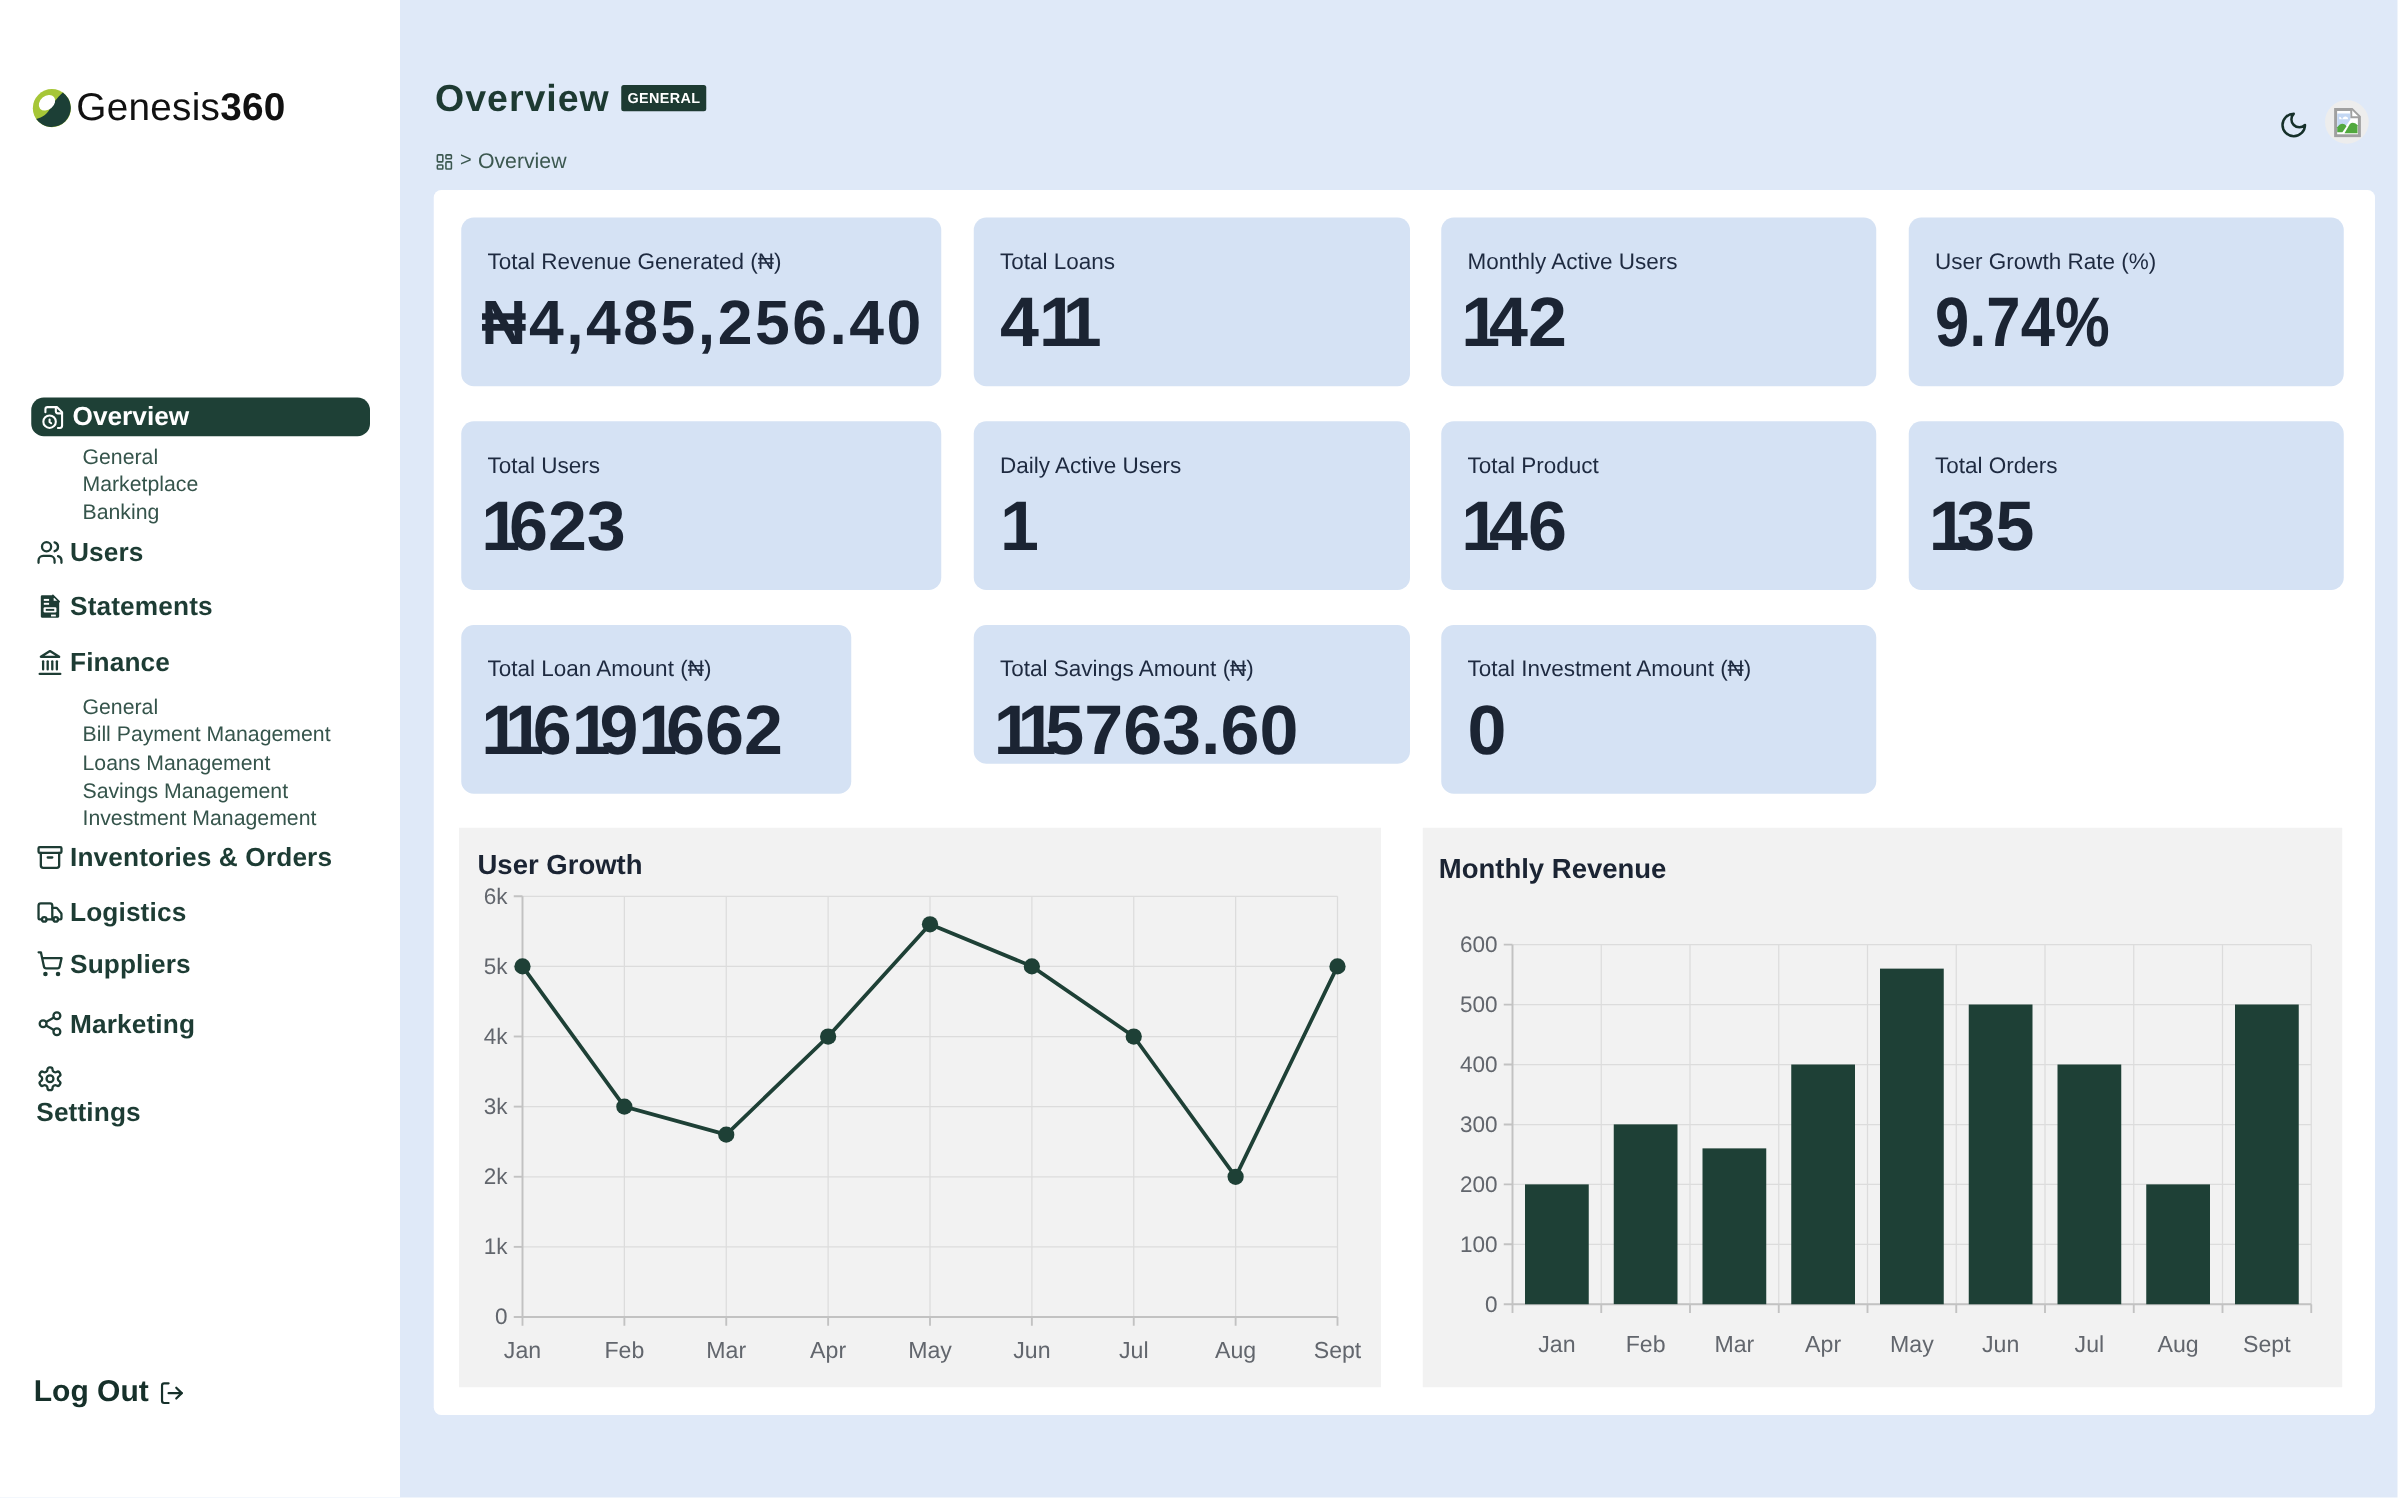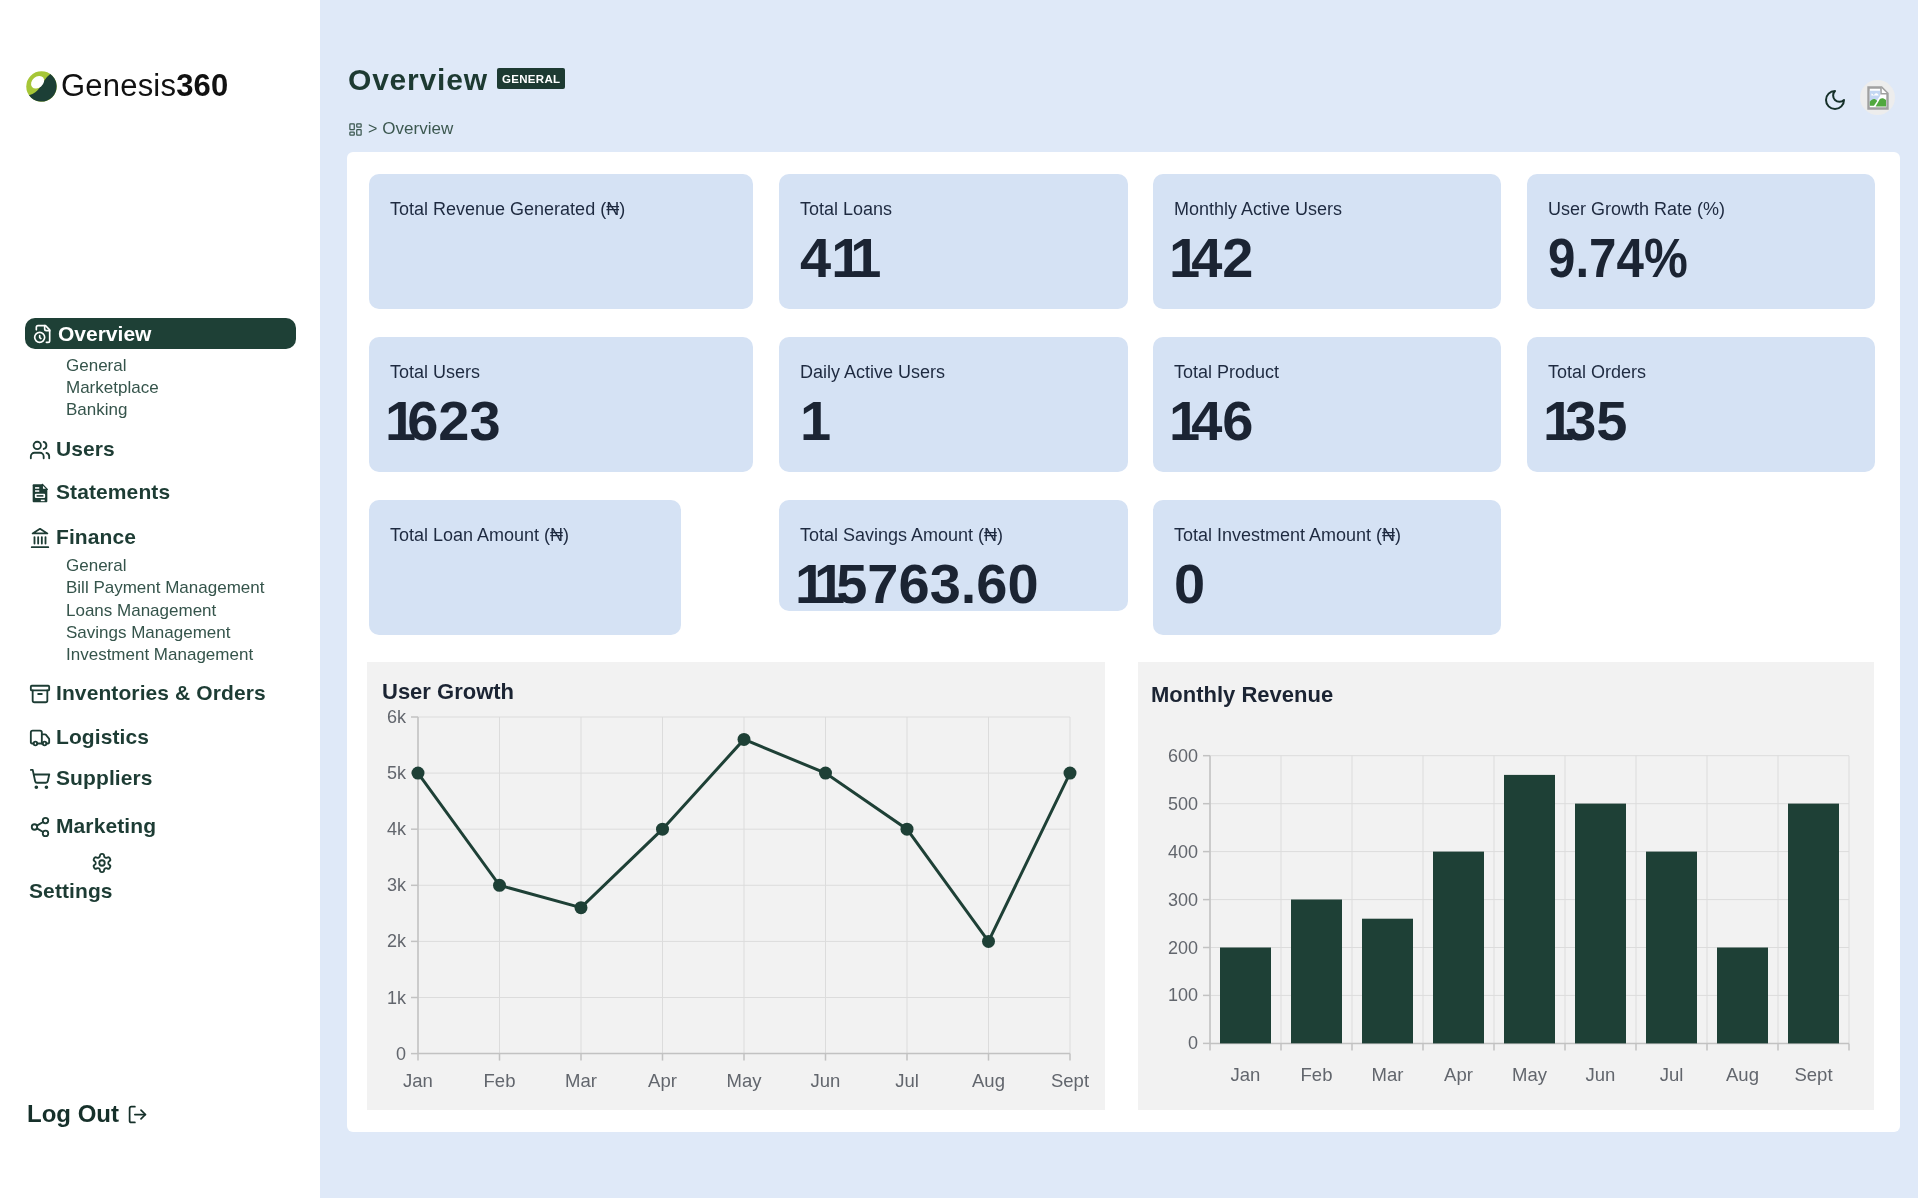--- a/index.html
+++ b/index.html
@@ -1,19 +1,19 @@
 <!DOCTYPE html>
 <html><head><meta charset="utf-8"><title>Genesis360</title>
 <style>
 * { margin:0; padding:0; box-sizing:border-box; }
 html,body { width:1918px; height:1198px; overflow:hidden; }
 body { background:#dfe9f8; font-family:"Liberation Sans", sans-serif; position:relative; }
 .abs { position:absolute; }
 .sidebar { position:absolute; left:0; top:0; width:320px; height:1198px; background:#fff; }
-.navitem { position:absolute; left:29px; display:flex; align-items:flex-end; gap:5px; color:#1d3c34; font-size:21px; font-weight:700; letter-spacing:0.1px; }
+.navitem { position:absolute; left:29px; display:flex; align-items:flex-start; gap:5px; color:#1d3c34; font-size:21px; font-weight:700; letter-spacing:0.1px; }
 .navitem svg { flex:0 0 auto; }
 .subitem { position:absolute; left:66px; color:#35544b; font-size:17px; font-weight:400; }
 .card { position:absolute; background:#d5e2f4; border-radius:10px; }
 .card .lbl { position:absolute; left:21px; top:25px; font-size:18px; font-weight:500; color:#1e2a40; }
 .card .num { position:absolute; left:21px; top:51px; font-size:56px; font-weight:600; color:#1b2433; }
 .n1 { letter-spacing:-9px; }
 </style></head><body>
 
 <div class="sidebar">
 <div class="abs" style="left:25px;top:68px;display:flex;align-items:center;gap:3px;text-align:center;">
@@ -146,20 +146,21 @@
       <path d="M14 1.5v6.2h6.3" fill="#fff" stroke="#a0a0a0" stroke-width="1.6"></path>
       <path d="M2.8 4.7h10.4v5l-6.6 9.6H2.8z" fill="#c3d7f3"></path>
       <path d="M4.4 7.4a1.9 1.9 0 0 1 1.9 1.5h.8a2.3 2.3 0 0 1 4.5.5H4.4z" fill="#fff"></path>
       <path d="M2.8 15.8c2.6-3.4 5-3.6 7.4-.9l-3.3 4.8H2.8Z" fill="#51a83e"></path>
       <path d="M12.9 13.1c2-1.4 3.9-.9 6.1 1v6.4H8.6z" fill="#51a83e"></path>
     </svg>
   </div>
 <div class="abs" style="left:347px;top:152px;width:1553px;height:980px;background:#fff;border-radius:6px;"></div>
 <div class="card" style="left:369px;top:174px;width:384px;height:135px;">
     <div class="lbl">Total Revenue Generated (₦)</div>
+    <div class="num" style="font-size:50px;letter-spacing:2px;top:55px;left:16px;">₦4,485,256.40</div>
   </div>
 <div class="card" style="left:779px;top:174px;width:349px;height:135px;">
     <div class="lbl">Total Loans</div>
     <div class="num" style="">4<span class="n1">1</span><span class="n1">1</span></div>
   </div>
 <div class="card" style="left:1153px;top:174px;width:348px;height:135px;">
     <div class="lbl">Monthly Active Users</div>
     <div class="num" style="left:16px;"><span class="n1">1</span>42</div>
   </div>
 <div class="card" style="left:1527px;top:174px;width:348px;height:135px;">
@@ -177,20 +178,21 @@
 <div class="card" style="left:1153px;top:337px;width:348px;height:135px;">
     <div class="lbl">Total Product</div>
     <div class="num" style="left:16px;"><span class="n1">1</span>46</div>
   </div>
 <div class="card" style="left:1527px;top:337px;width:348px;height:135px;">
     <div class="lbl">Total Orders</div>
     <div class="num" style="left:16px;"><span class="n1">1</span>35</div>
   </div>
 <div class="card" style="left:369px;top:500px;width:312px;height:135px;">
     <div class="lbl">Total Loan Amount (₦)</div>
+    <div class="num" style="left:16px;"><span class="n1">1</span><span class="n1">1</span>6<span class="n1">1</span>9<span class="n1">1</span>662</div>
   </div>
 <div class="card" style="left:779px;top:500px;width:349px;height:111px;">
     <div class="lbl">Total Savings Amount (₦)</div>
     <div class="num" style="left:16px;"><span class="n1">1</span><span class="n1">1</span>5763.60</div>
   </div>
 <div class="card" style="left:1153px;top:500px;width:348px;height:135px;">
     <div class="lbl">Total Investment Amount (₦)</div>
     <div class="num" style="">0</div>
   </div>
 <svg class="abs" style="left:367px;top:662px;" width="738" height="448" viewBox="0 0 738 448">

